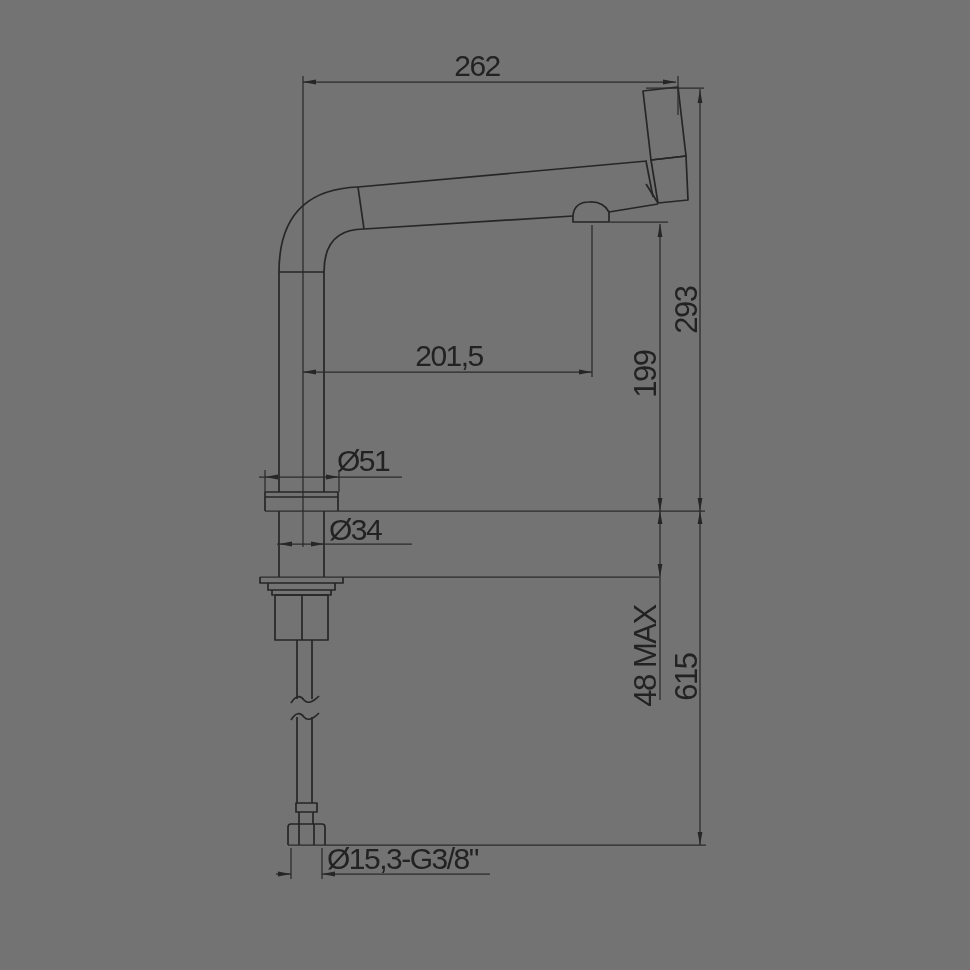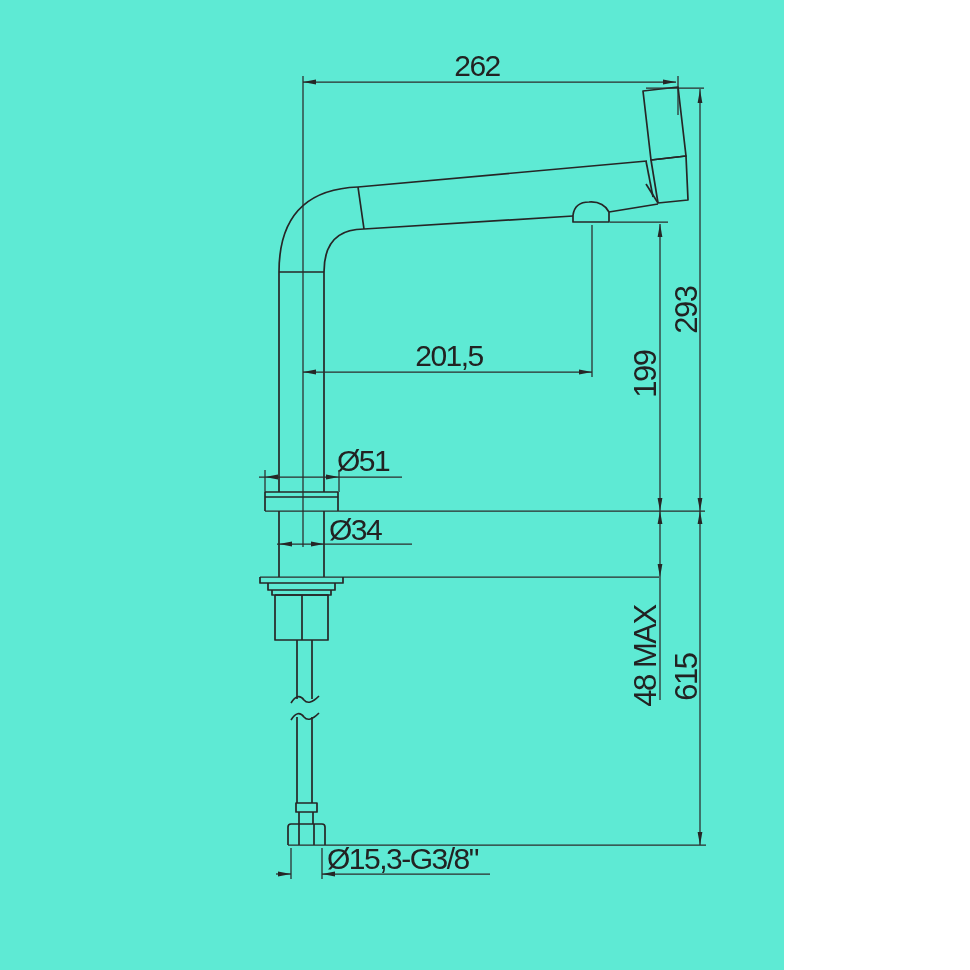--- a/index.html
+++ b/index.html
@@ -2,23 +2,23 @@
 <html><head>
 <meta charset="utf-8">
 <style>
   html, body {
     margin: 0;
     padding: 0;
     background: #ffffff;
   }
   .canvas {
     position: relative;
-    width: 784px;
+    width: 970px;
     height: 970px;
-    background: #5eead4;
+    background: #737373;
     overflow: hidden;
     text-align: center;
   }
   svg { display: block; }
   .outline {
     stroke: #262626;
     stroke-width: 1.7;
     fill: none;
     stroke-linejoin: round;
   }

